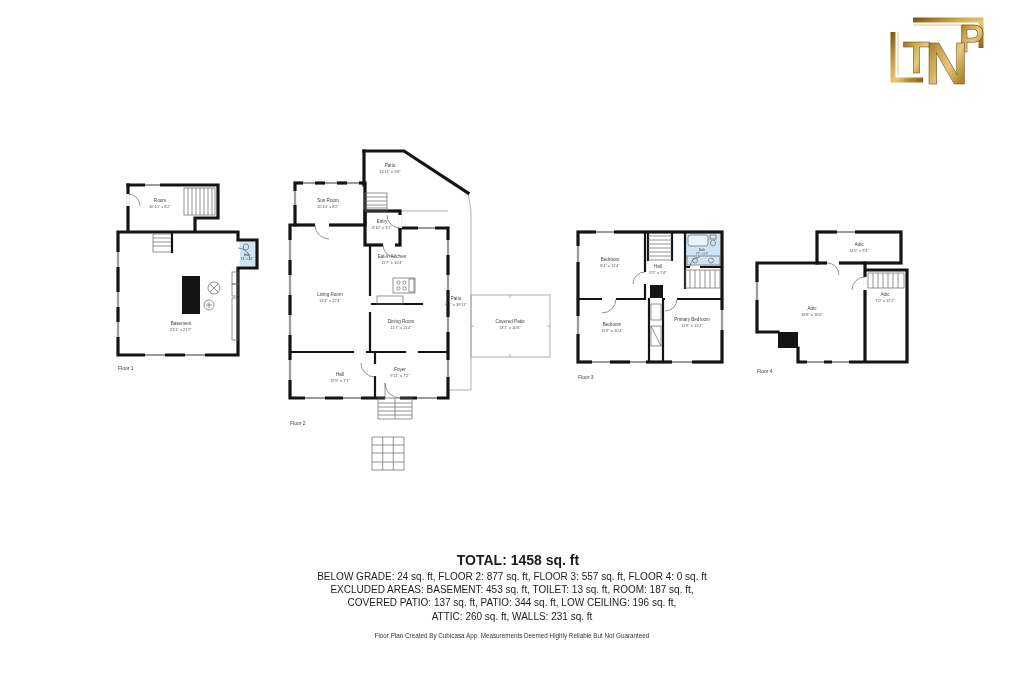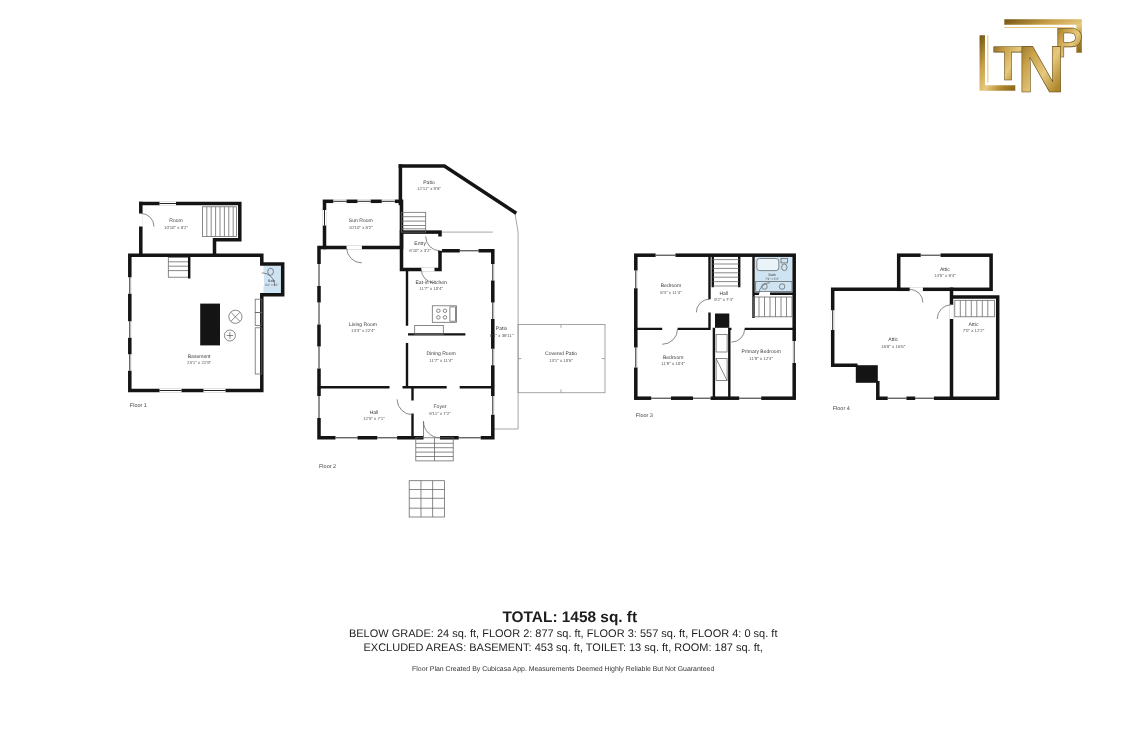--- a/index.html
+++ b/index.html
@@ -235,16 +235,18 @@
     <text class="rd" x="60" y="94">18'8" x 16'6"</text>
     <text class="rn" x="133" y="74">Attic</text>
     <text class="rd" x="133" y="80">7'0" x 12'2"</text>
     <text class="fl" x="5" y="151">Floor 4</text>
   </svg>
 
   <div id="summary">
     <div class="total">TOTAL: 1458 sq. ft</div>
     <div class="line">BELOW GRADE: 24 sq. ft, FLOOR 2: 877 sq. ft, FLOOR 3: 557 sq. ft, FLOOR 4: 0 sq. ft</div>
     <div class="line">EXCLUDED AREAS: BASEMENT: 453 sq. ft, TOILET: 13 sq. ft, ROOM: 187 sq. ft,</div>
+    <div class="line">COVERED PATIO: 137 sq. ft, PATIO: 344 sq. ft, LOW CEILING: 196 sq. ft,</div>
+    <div class="line">ATTIC: 260 sq. ft, WALLS: 231 sq. ft</div>
     <div class="disc">Floor Plan Created By Cubicasa App. Measurements Deemed Highly Reliable But Not Guaranteed</div>
   </div>
 
 </div>
 
 </body></html>

